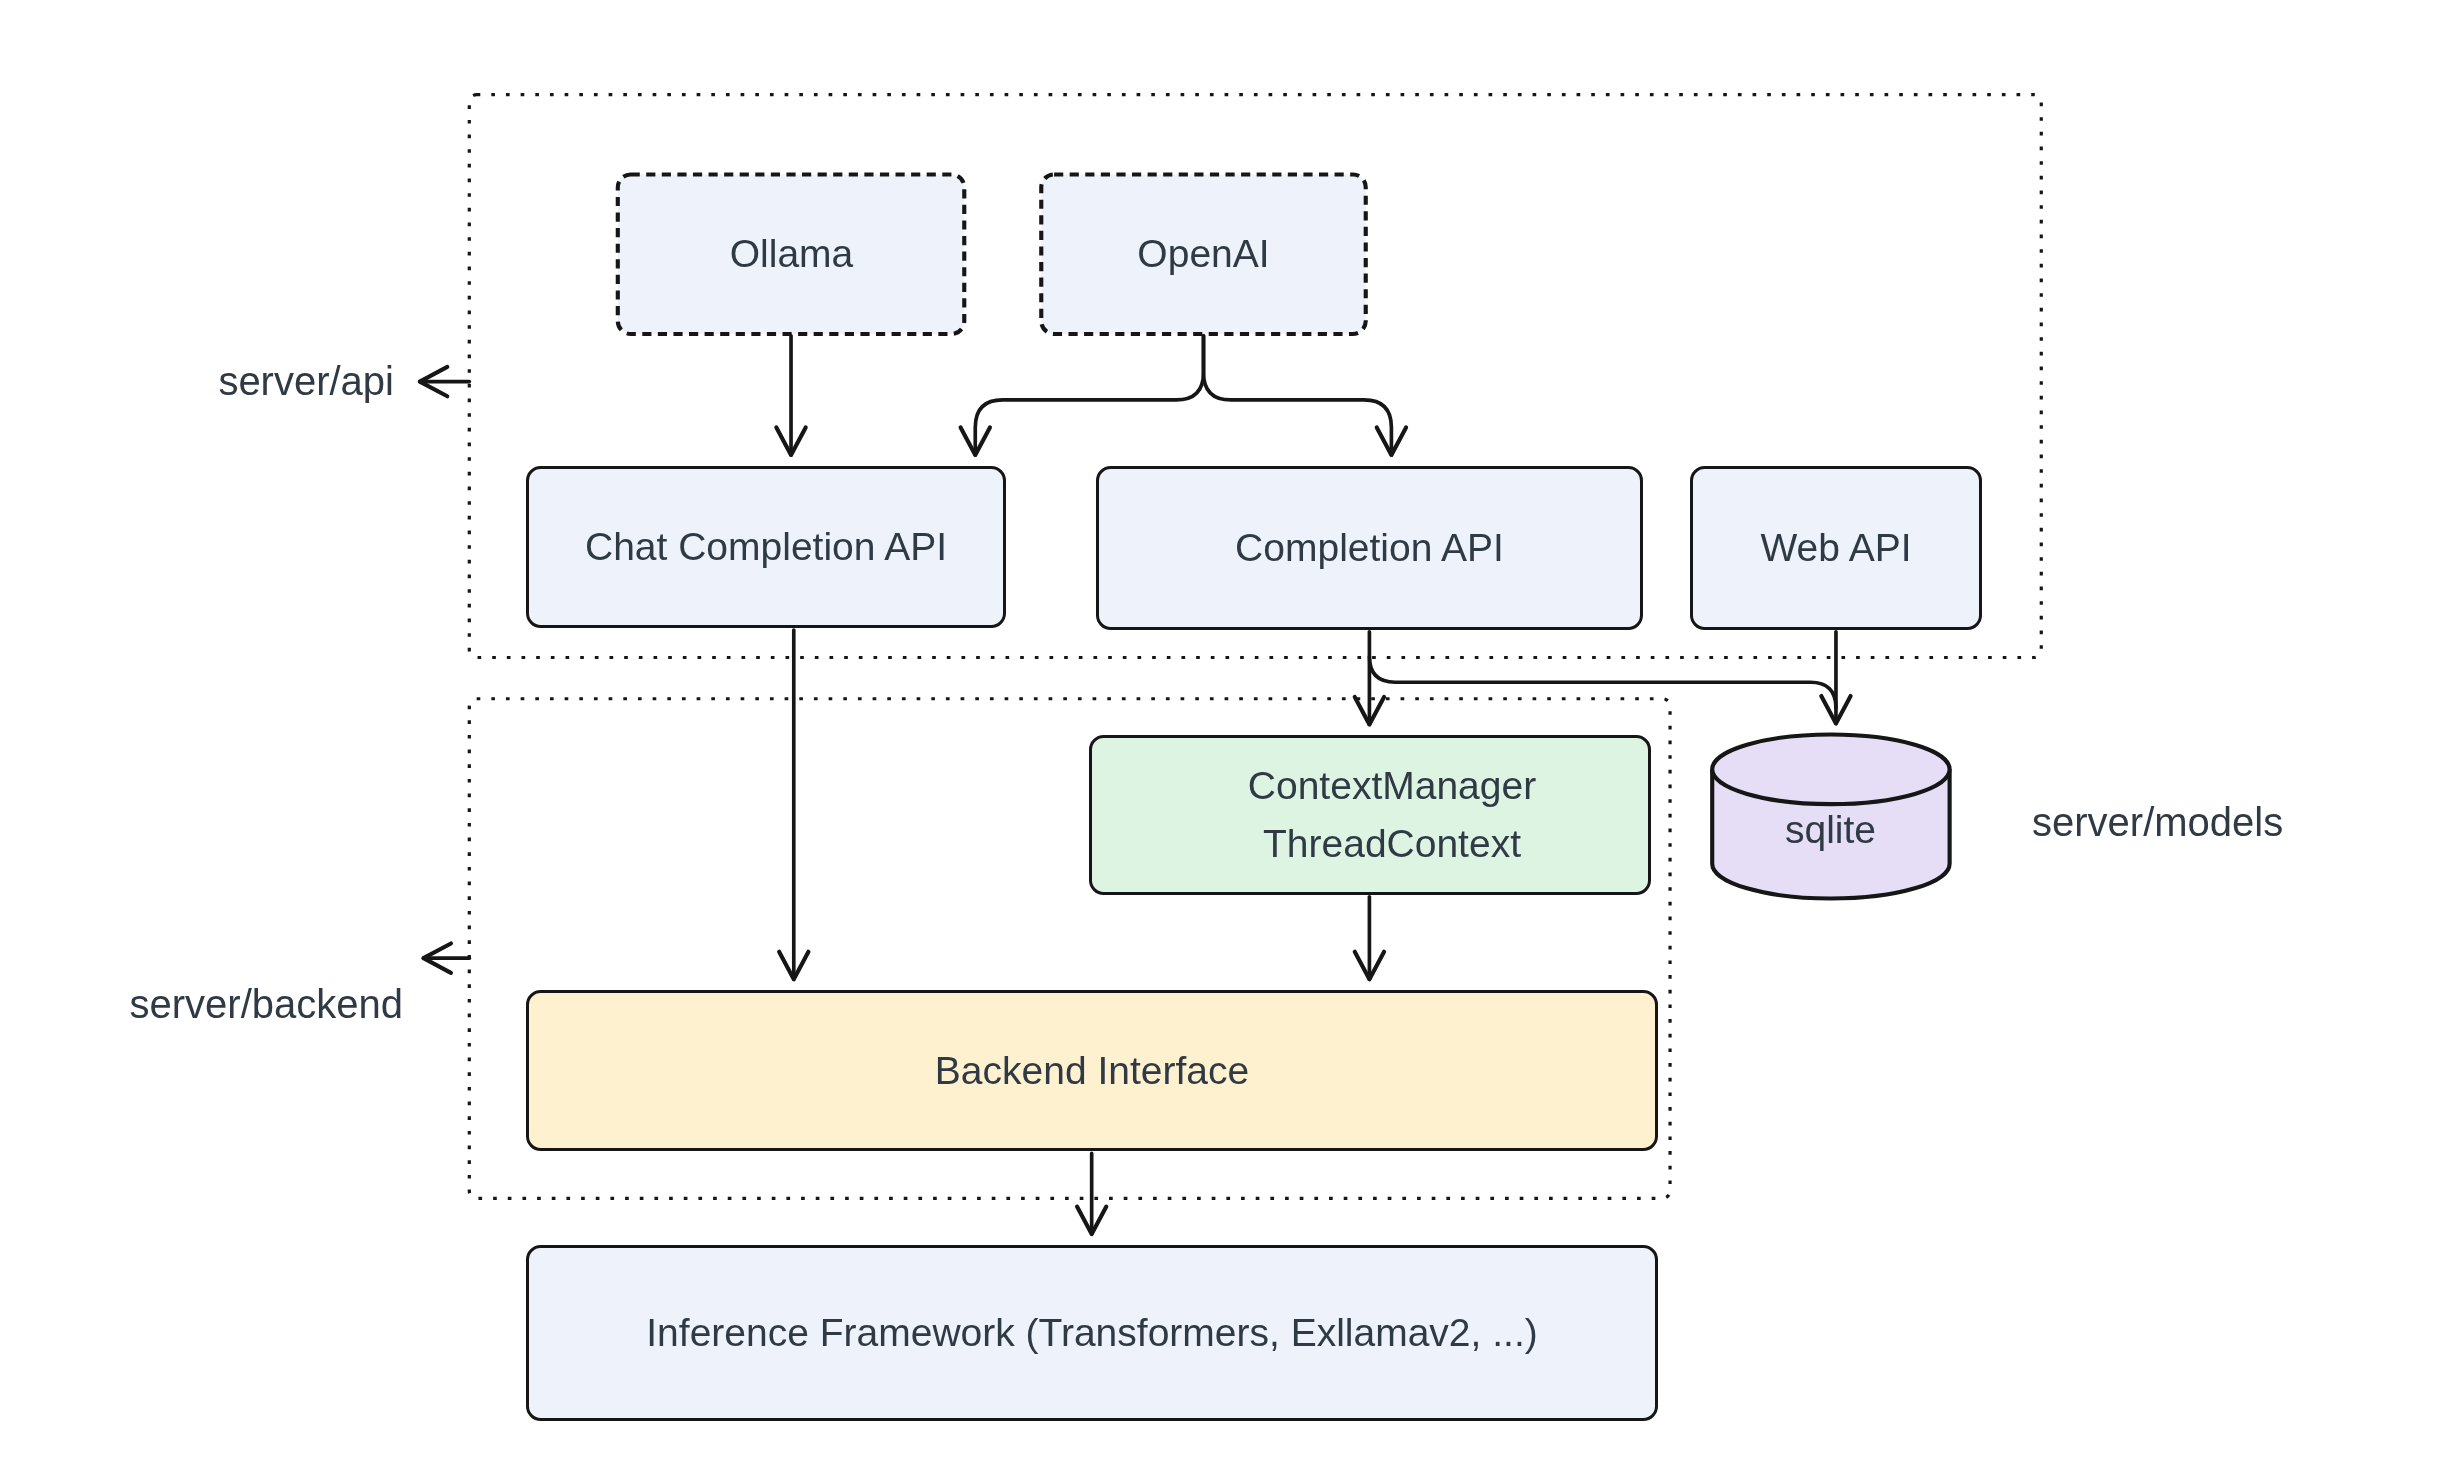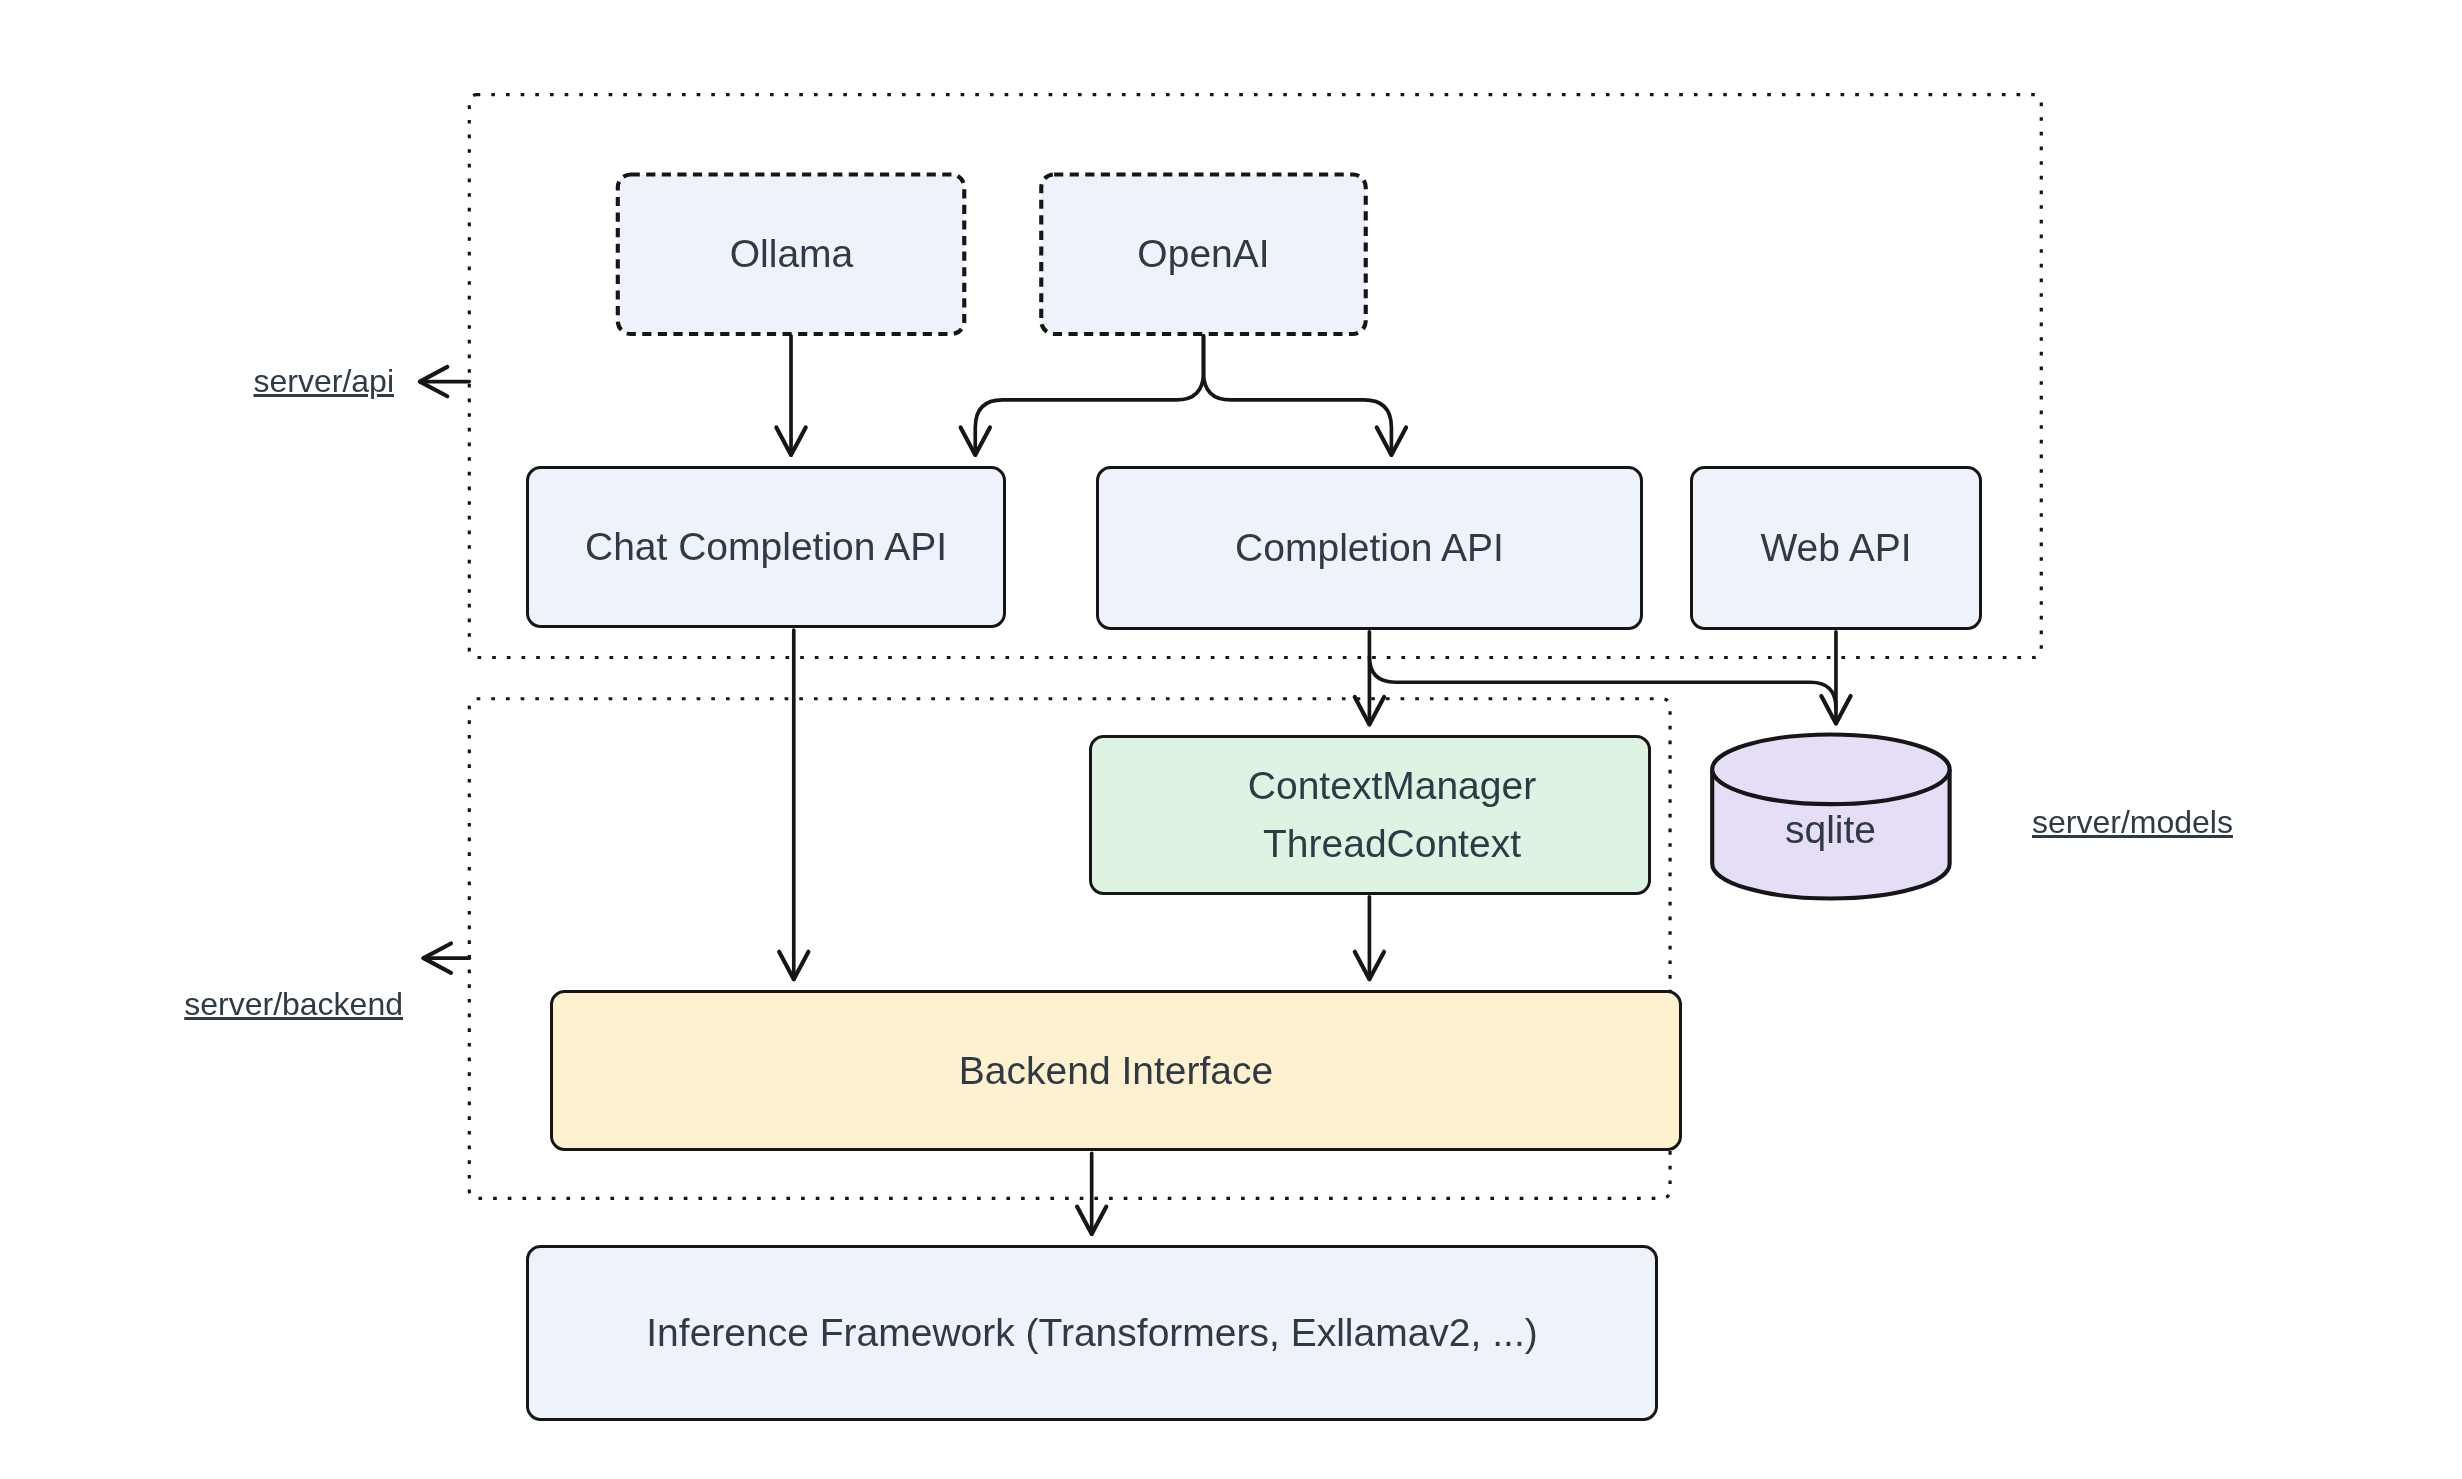--- a/index.html
+++ b/index.html
@@ -52,31 +52,30 @@
     box-sizing: border-box;
     font-size: 39px;
     color: var(--text, #2f3a45);
   }
   .solid {
     border: 3.7px solid var(--stroke, #161616);
     border-radius: 14.7px;
   }
   .fill-blue   { background: var(--node-blue, #eef2fb); }
   .fill-green  { background: var(--node-green, #ddf4e3); padding-left: 44px; }
-  .fill-yellow { background: var(--node-yellow, #fdf1cf); margin-left: 24px; }
+  .fill-yellow { background: var(--node-yellow, #fdf1cf); }
   .overlay { background: transparent; border: none; }
   .two-line { line-height: 1.5; }
   .side-label {
     position: absolute;
     z-index: 2;
-    font-size: 32px;
+    font-size: 40px;
     line-height: 42px;
     color: var(--text, #2f3a45);
     white-space: nowrap;
-    text-decoration: underline;
   }
   .align-right { text-align: right; }
   .align-left  { text-align: left; }
 </style>
 </head>
 <body>
 
 <div class="canvas">
 
   <svg class="layer" width="2462" height="1480" viewBox="0 0 2686 1614">

